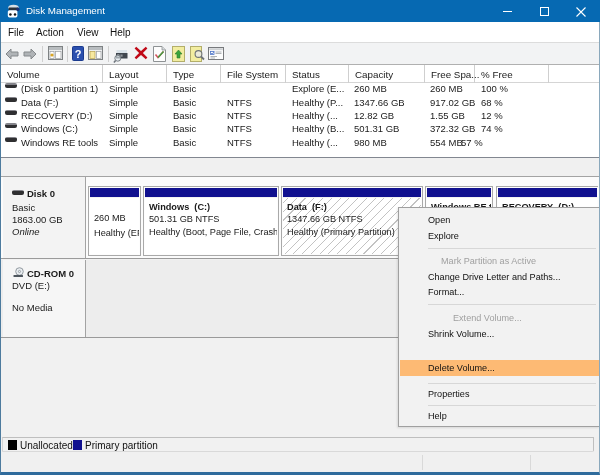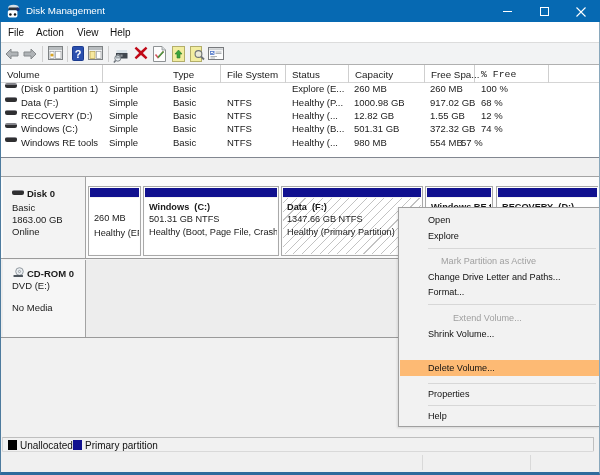--- a/index.html
+++ b/index.html
@@ -149,57 +149,60 @@
       <path d="M3 7 L4 8 L6 5.8" stroke="#4d74c8" stroke-width="0.8" fill="none"></path>
       <path d="M7.5 6 L13.5 6 M7.5 7.5 L13.5 7.5 M2.5 10.5 L9 10.5 M2.5 12 L7 12" stroke="#9ba0a3" stroke-width="0.8"></path>
     </svg>
 </div>
 
 <div class="abs" id="listpane">
   <div class="abs" id="lheader">
     <div class="hcol" style="left:0; width:102px;">
         <span>Volume</span>
       </div>
+    <div class="hcol" style="left:102px; width:64px;">
+        <span>Layout</span>
+      </div>
     <div class="hcol" style="left:166px; width:54px;">
         <span>Type</span>
       </div>
     <div class="hcol" style="left:220px; width:65px;">
         <span>File System</span>
       </div>
     <div class="hcol" style="left:285px; width:63px;">
         <span>Status</span>
       </div>
     <div class="hcol" style="left:348px; width:76px;">
         <span>Capacity</span>
       </div>
     <div class="hcol" style="left:424px; width:50px;">
         <span>Free Spa...</span>
       </div>
-    <div class="hcol" style="left:474px; width:74px;font-family:Liberation Mono, monospace;">
+    <div class="hcol" style="left:474px; width:74px;">
         <span>% Free</span>
       </div>
   </div>
   <div class="lrow" style="top:17.3px;">
     <div class="dicon"></div>
     <div style="left:20px;">(Disk 0 partition 1)</div>
     <div style="left:108px;">Simple</div>
     <div style="left:172px;">Basic</div>
     <div style="left:291px;">Explore (E...</div>
     <div style="left:353px;">260 MB</div>
     <div style="left:429px;">260 MB</div>
     <div style="left:480px;">100 %</div>
   </div>
   <div class="lrow" style="top:30.5px;">
     <div class="dicon"></div>
     <div style="left:20px;">Data (F:)</div>
     <div style="left:108px;">Simple</div>
     <div style="left:172px;">Basic</div>
     <div style="left:226px;">NTFS</div>
     <div style="left:291px;">Healthy (P...</div>
-    <div style="left:353px;">1000.98 GB</div>
+    <div style="left:353px;">1347.66 GB</div>
     <div style="left:429px;">917.02 GB</div>
     <div style="left:480px;">68 %</div>
   </div>
   <div class="lrow" style="top:43.7px;">
     <div class="dicon"></div>
     <div style="left:20px;">RECOVERY (D:)</div>
     <div style="left:108px;">Simple</div>
     <div style="left:172px;">Basic</div>
     <div style="left:226px;">NTFS</div>
     <div style="left:291px;">Healthy (...</div>
@@ -231,21 +234,21 @@
   </div>
 </div>
 
 <div class="abs" id="diskpane">
   <div id="d0row">
     <div class="dlabel">
       <div class="dicon" style="left:9px; top:13px;"></div>
       <div style="position:absolute; left:24px; top:11px; font-weight:bold;">Disk 0</div>
       <div style="position:absolute; left:9px; top:25px;">Basic</div>
       <div style="position:absolute; left:9px; top:37px;">1863.00 GB</div>
-      <div style="position:absolute; left:9px; top:49px;">Online</div>
+      <div style="position:absolute; left:9px; top:49px;font-style:italic;">Online</div>
     </div>
     <div class="part" style="left:87px; width:53px;">
       <div class="pband"></div>
       <div class="ptext" style="top:24.4px; line-height:14.2px;">260 MB<br>Healthy (EFI System Partition)</div>
     </div>
     <div class="part" style="left:142px; width:136px;">
       <div class="pband"></div>
       <div class="ptext"><b>Windows&nbsp; (C:)</b><br>501.31 GB NTFS<br>Healthy (Boot, Page File, Crash Dump, Primary Partition)</div>
     </div>
     <div class="part hatch" style="left:280px; width:142px;">

